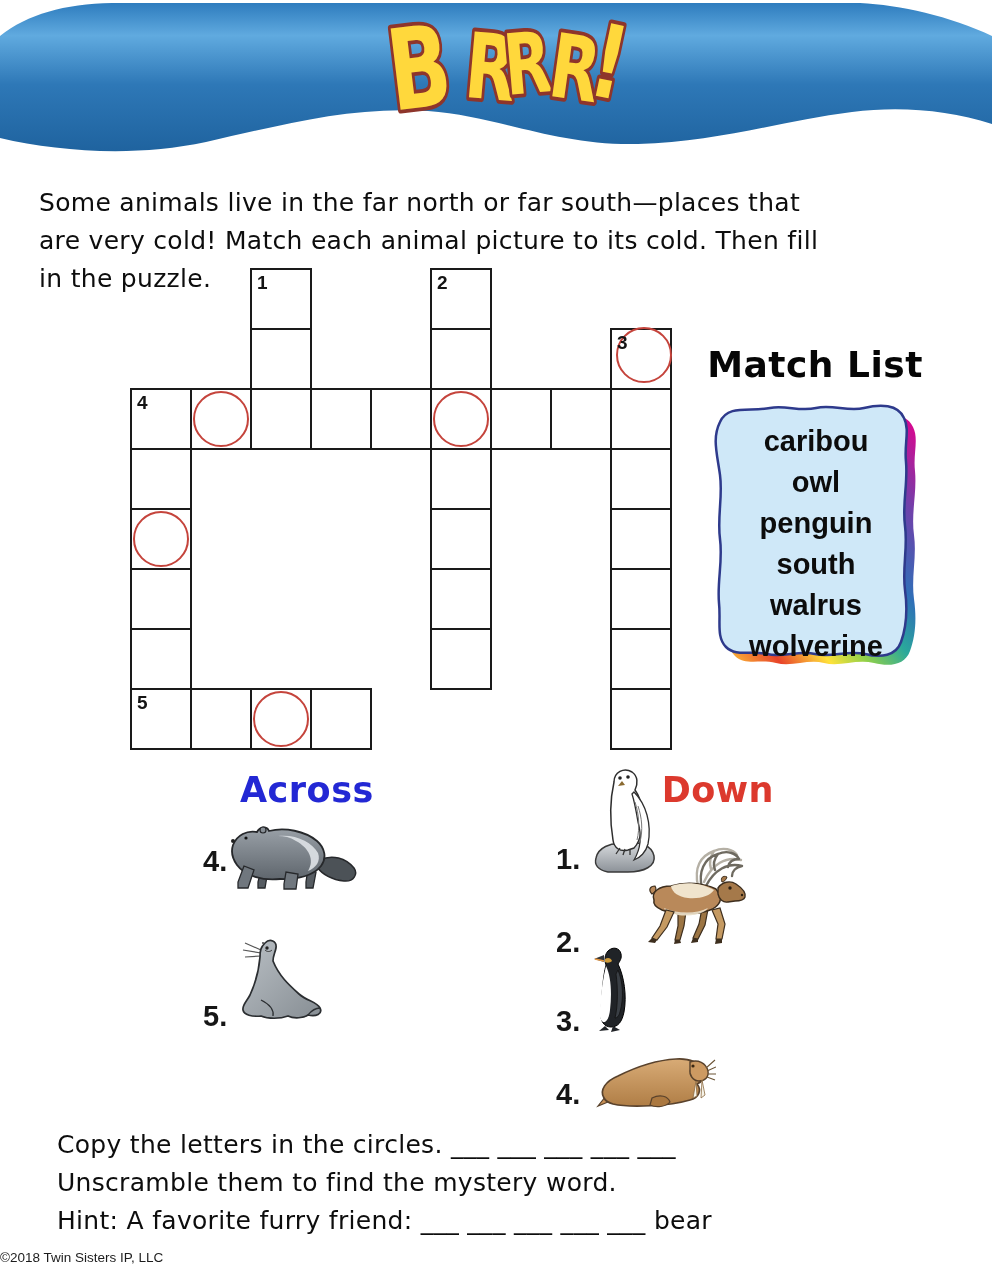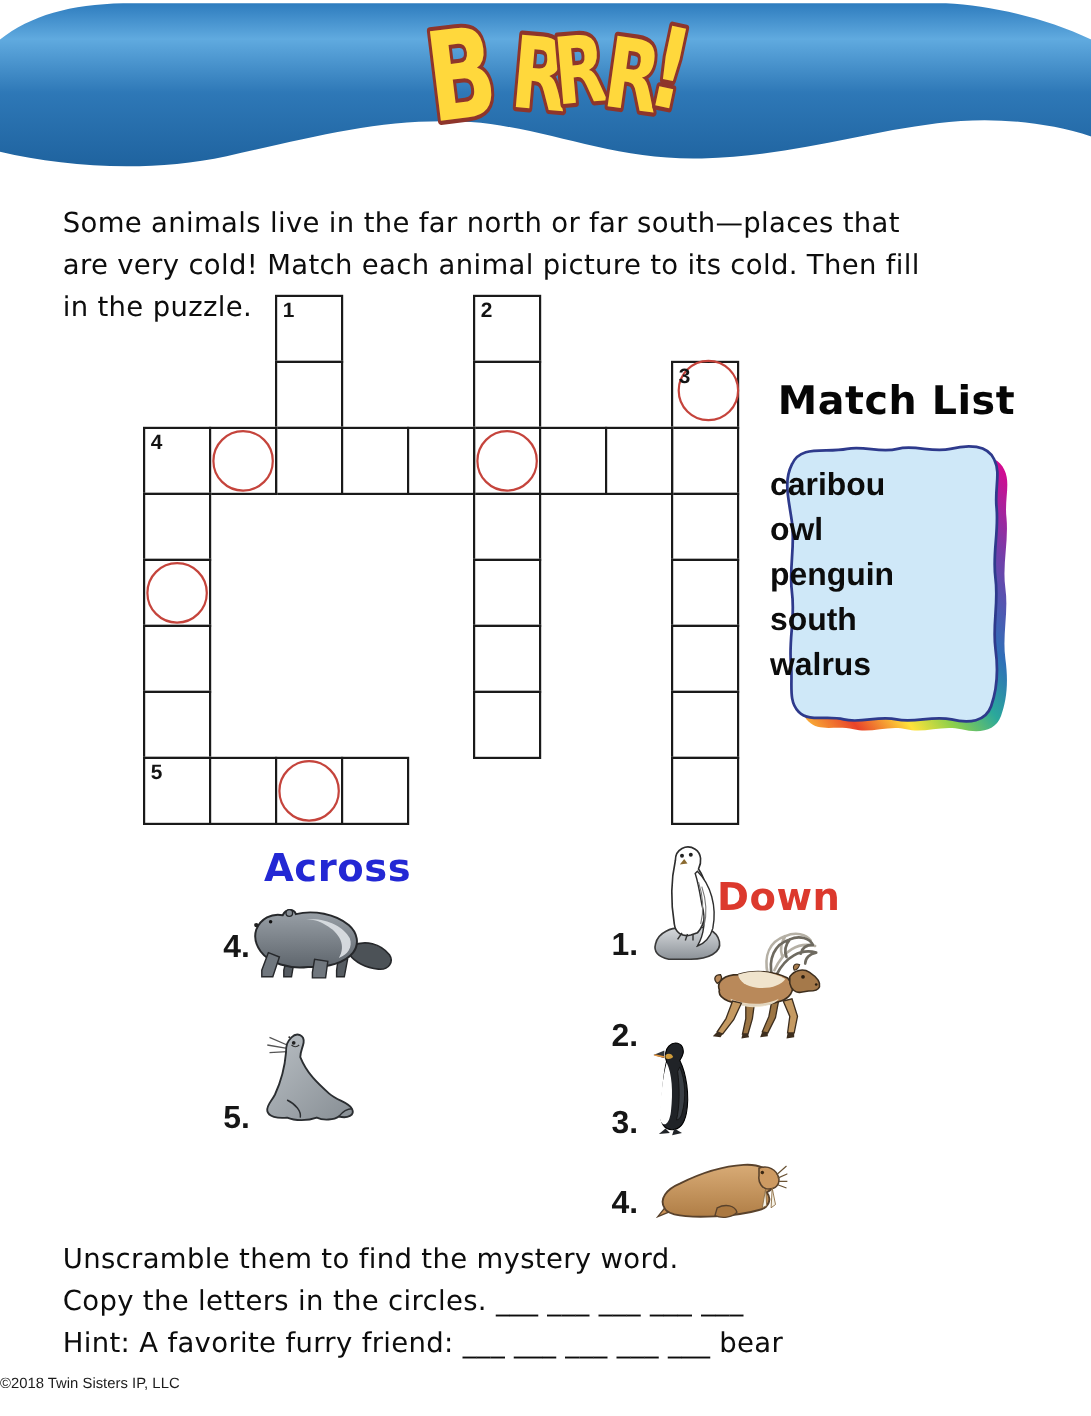--- a/index.html
+++ b/index.html
@@ -3,37 +3,37 @@
 <meta charset="utf-8">
 <style>
   * { margin:0; padding:0; box-sizing:border-box; }
   html,body { background:#fff; }
   #page { position:relative; width:992px; height:1287px; background:#fff; overflow:hidden;
           font-family:"DejaVu Sans", sans-serif; color:#111; margin:0 auto; }
   #banner { position:absolute; left:0; top:0; display:block; }
   .title-letter { font-family:"DejaVu Sans", sans-serif; font-weight:bold;
           fill:var(--title-fill,#ffd83c); stroke:var(--title-stroke,#8e352b);
           stroke-width:7px; paint-order:stroke; stroke-linejoin:round; }
-  #intro { position:absolute; left:57px; top:184px; font-size:25px; line-height:38px;
+  #intro { position:absolute; left:39px; top:184px; font-size:25px; line-height:38px;
           letter-spacing:.3px; color:#0d0d0d; }
   #grid { position:absolute; left:130px; top:268px; width:544px; height:484px; }
   .cell { position:absolute; width:62px; height:62px; border:2px solid #1a1a1a; background:#fff; }
   .gridnum { position:absolute; font-family:"Liberation Sans", sans-serif; font-weight:bold;
           font-size:19px; color:#141414; z-index:3; }
   .circle { position:absolute; width:56px; height:56px; border:2.5px solid var(--circle-red,#c5443c);
           border-radius:50%; z-index:2; }
   #wordlist-heading { position:absolute; left:690px; top:344px; width:250px; text-align:center;
           font-size:36px; font-weight:600; letter-spacing:.5px; color:#060606; }
   #wordlist-box { position:absolute; left:696px; top:390px; }
-  #wl-words { position:absolute; left:700px; top:421px; width:232px; }
+  #wl-words { position:absolute; left:700px; top:421px; width:232px; text-align:center; }
   .wl-word { font-family:"Liberation Sans", sans-serif; font-weight:bold; font-size:29px;
           line-height:41px; color:#0c0c0c; }
   .section-heading { position:absolute; font-size:35px; font-weight:600; letter-spacing:.5px; }
   #across-heading { left:240px; top:770px; width:152px; text-align:left; color:var(--across-blue,#2328d4); }
-  #down-heading { left:642px; top:796px; width:132px; text-align:center; color:var(--down-red,#dc392d); }
+  #down-heading { left:642px; top:770px; width:132px; text-align:right; color:var(--down-red,#dc392d); }
   .clue-num { position:absolute; font-family:"Liberation Sans", sans-serif; font-weight:bold;
           font-size:29px; color:#161616; }
   .clue-img { position:absolute; }
   .clue-img svg { width:100%; height:100%; display:block; }
   #bottom-lines { position:absolute; left:57px; top:1126px; font-size:25px; line-height:38px;
           letter-spacing:.3px; color:#0d0d0d; }
   #copyright { position:absolute; left:0; top:1250px; width:992px; 
           font-family:"Liberation Sans", sans-serif; font-size:13.5px; color:#1c1c1c; }
 </style>
 </head>
@@ -127,28 +127,29 @@
     </defs>
     <use href="#wlP" x="9" y="9" style="fill:url(#rbw)"></use>
     <use href="#wlP" style="fill:var(--wordlist-fill,#cfe8f8); stroke:var(--wordlist-border,#2e3a8c); stroke-width:2.5"></use>
   </svg>
   <div id="wl-words">
       <div class="wl-word">caribou</div>
       <div class="wl-word">owl</div>
       <div class="wl-word">penguin</div>
       <div class="wl-word">south</div>
       <div class="wl-word">walrus</div>
+      <div class="wl-word">wolverine</div>
     </div>
 
   <div id="across-heading" class="section-heading">Across</div>
   <div id="down-heading" class="section-heading">Down</div>
 
   <div id="bottom-lines">
+    <div>Copy the letters in the circles. ___ ___ ___ ___ ___</div>
     <div>Unscramble them to find the mystery word.</div>
-    <div>Copy the letters in the circles. ___ ___ ___ ___ ___</div>
     <div>Hint: A favorite furry friend: ___ ___ ___ ___ ___ bear</div>
   </div>
 
   <div id="copyright">©2018 Twin Sisters IP, LLC</div>
 <div class="clue-num" style="left: 203px; top: 845px;">4.</div>
     <div class="clue-img" style="left: 228px; top: 820px; width: 132px; height: 72px;">
       <svg viewBox="0 0 132 72">
         <defs>
           <linearGradient id="wolvG" x1="0" y1="0" x2="0" y2="1">
             <stop offset="0" stop-color="#9aa1a8"></stop>

